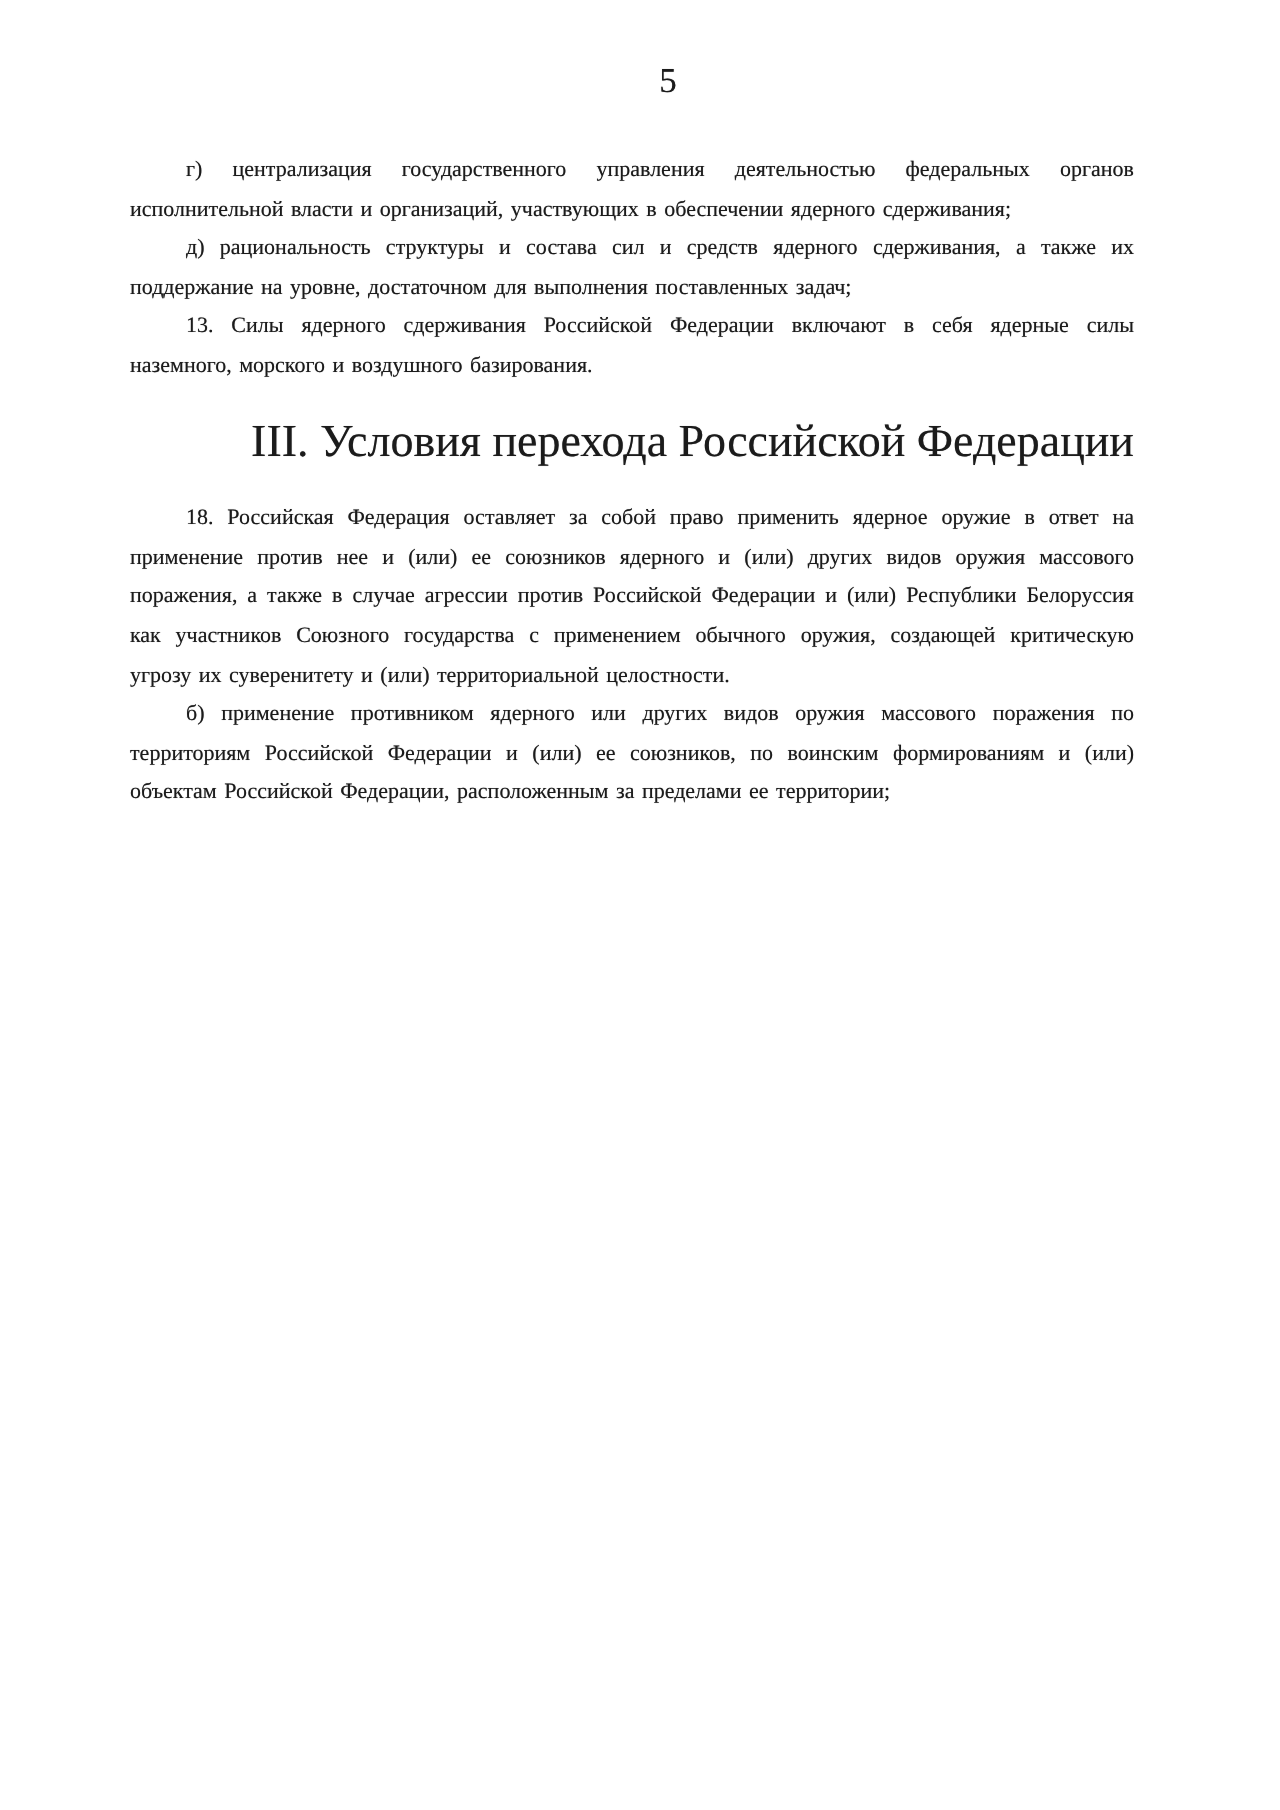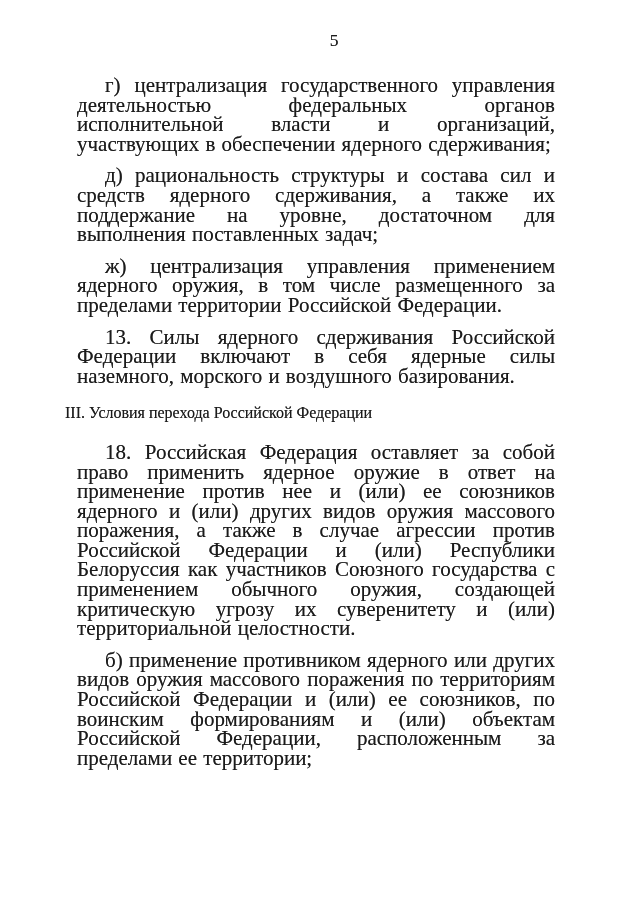--- a/index.html
+++ b/index.html
@@ -24,52 +24,51 @@
     text-shadow: 0 0 0.35px rgba(0,0,0,0.55);
   }
   .page-number {
     text-align: center;
     transform: translateX(18px);
     font-size: 17.5px;
     line-height: 20px;
     margin-bottom: 26px;
   }
   .para {
-    margin: 12px;
-    font-size: 21px;
+    margin: 0;
+    font-size: 11px;
     line-height: 19.6px;
     text-align: justify;
     text-indent: 28px;
     word-spacing: 1px;
     hyphens: none;
   }
   .section-heading {
     margin: 17px 0 20px 0;
-    font-size: 16px;
+    font-size: 23px;
     line-height: 19.6px;
     font-weight: normal;
-    text-align: left;
+    text-align: right;
   }
   .section-heading .heading-line {
     display: block;
   }
 </style>
 </head>
 <body>
 
 <div class="page">
 
   <div class="page-number">5</div>
 
   <p class="para">г) централизация государственного управления деятельностью федеральных органов исполнительной власти и организаций, участвующих в обеспечении ядерного сдерживания;</p>
 
   <p class="para">д) рациональность структуры и состава сил и средств ядерного сдерживания, а также их поддержание на уровне, достаточном для выполнения поставленных задач;</p>
 
 
-  <p class="para">ж) централизация управления применением ядерного оружия, в том числе размещенного за пределами территории Российской Федерации.</p>
 
   <p class="para">13. Силы ядерного сдерживания Российской Федерации включают в себя ядерные силы наземного, морского и воздушного базирования.</p>
 
   <h2 class="section-heading">
     <span class="heading-line">III. Условия перехода Российской Федерации</span>
   </h2>
 
   <p class="para">18. Российская Федерация оставляет за собой право применить ядерное оружие в ответ на применение против нее и (или) ее союзников ядерного и (или) других видов оружия массового поражения, а также в случае агрессии против Российской Федерации и (или) Республики Белоруссия как участников Союзного государства с применением обычного оружия, создающей критическую угрозу их суверенитету и (или) территориальной целостности.</p>
 
 

